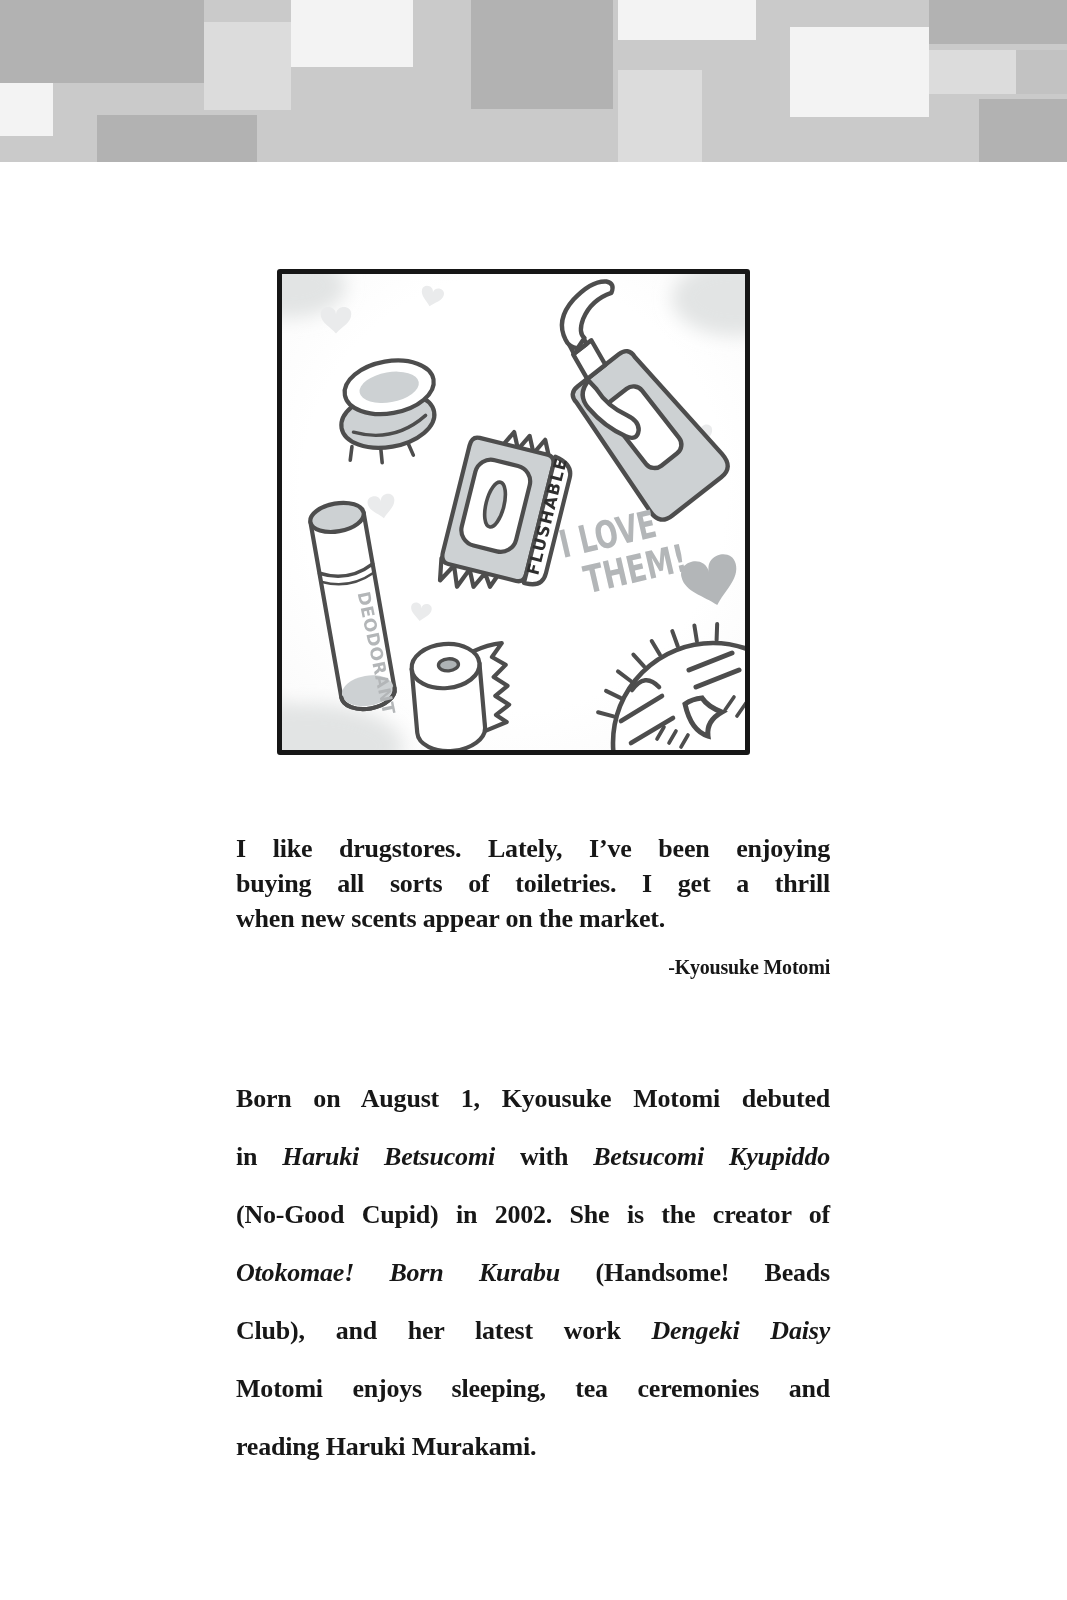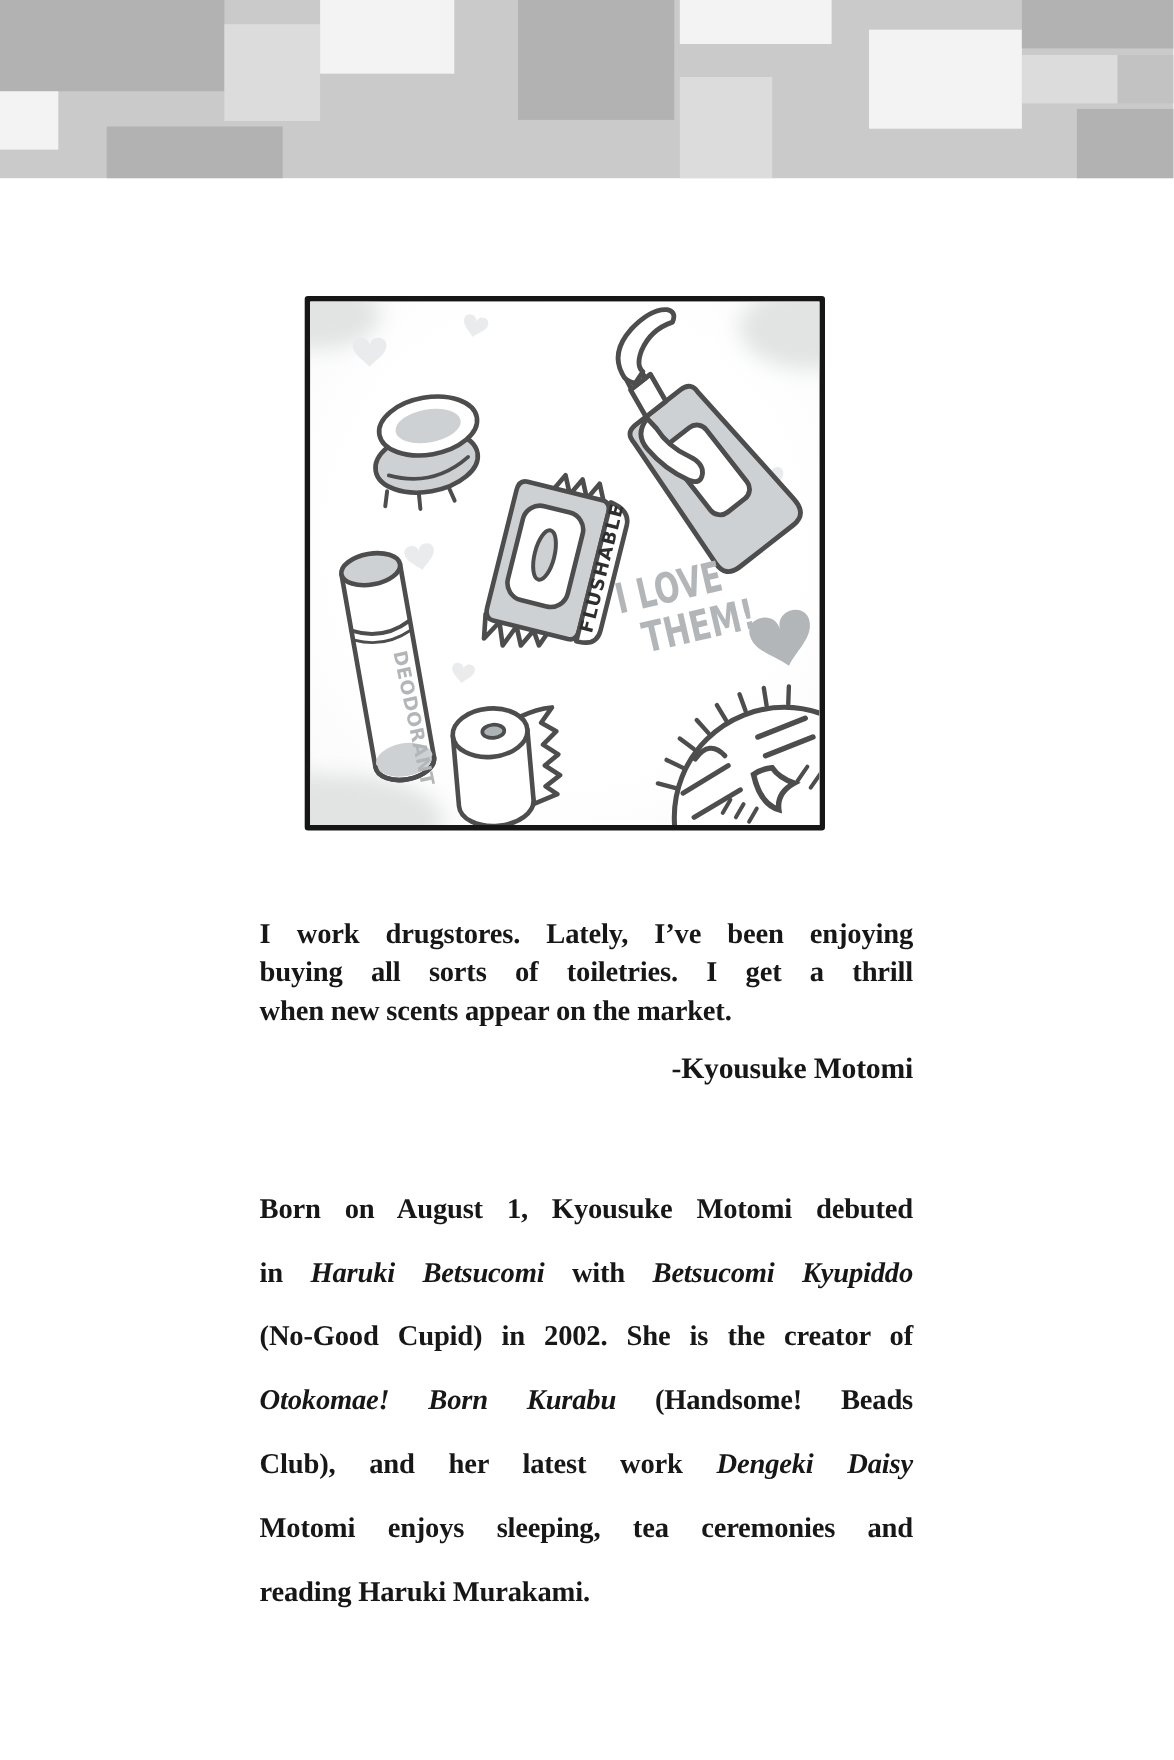--- a/index.html
+++ b/index.html
@@ -44,21 +44,21 @@
   .quote { position:absolute; left:236px; top:831px; width:594px;
            font-size:26px; font-weight:700; line-height:35px; letter-spacing:-0.2px; }
   .bio   { position:absolute; left:236px; top:1058px; width:594px;
            font-size:26px; font-weight:700; line-height:34px; letter-spacing:-0.2px; }
   .jline     { text-align:justify; text-align-last:justify; }
   .last-line { text-align:left;    text-align-last:left; }
   .bio-line  { text-align:justify; text-align-last:justify;margin-top:24px; }
   .bio-line.last-line { text-align:left; text-align-last:left; }
   .bio-line em { font-style:italic; }
   .signature { position:absolute; left:236px; top:956px; width:594px;
-               font-size:27px; font-weight:700; text-align:right; letter-spacing:-0.2px; }
+               font-size:20px; font-weight:700; text-align:right; letter-spacing:-0.2px; }
 </style>
 </head>
 <body>
 
 <div class="page">
 
   <div class="band">
     <div class="m m1 dark"></div>
     <div class="m m2 light"></div>
     <div class="m m3 paper"></div>
@@ -188,21 +188,21 @@
         <g stroke-width="3.6">
           <line x1="443" y1="436" x2="452" y2="423"></line>
           <line x1="455" y1="442" x2="464" y2="429"></line>
           <line x1="467" y1="448" x2="476" y2="435"></line>
         </g>
       </g>
     </svg>
   </figure>
 
   <div class="quote">
-    <div class="jline">I work drugstores. Lately, I’ve been enjoying</div>
+    <div class="jline">I like drugstores. Lately, I’ve been enjoying</div>
     <div class="jline">buying all sorts of toiletries. I get a thrill</div>
     <div class="last-line">when new scents appear on the market.</div>
   </div>
 
   <div class="signature">-Kyousuke Motomi</div>
 
   <div class="bio">
       <div class="bio-line"><span>Born on August 1, Kyousuke Motomi debuted</span></div>
       <div class="bio-line"><span>in </span><em>Haruki Betsucomi</em><span> with </span><em>Betsucomi Kyupiddo</em></div>
       <div class="bio-line"><span>(No-Good Cupid) in 2002. She is the creator of</span></div>

